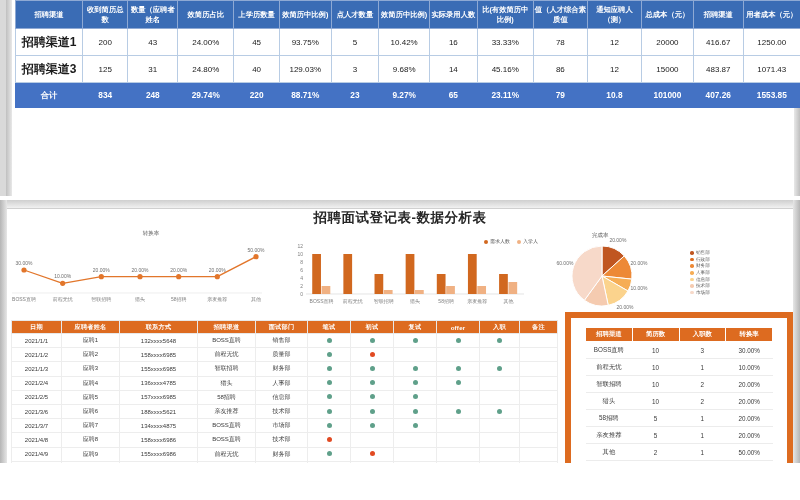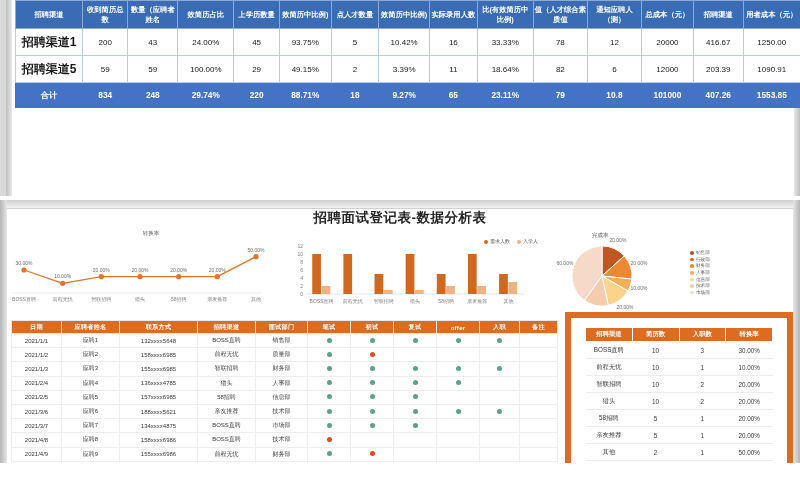--- a/index.html
+++ b/index.html
@@ -184,44 +184,44 @@
             <td>10.42%</td>
             <td>16</td>
             <td>33.33%</td>
             <td>78</td>
             <td>12</td>
             <td>20000</td>
             <td>416.67</td>
             <td>1250.00</td>
           </tr>
           <tr>
-            <td class="ch-name">招聘渠道5</td>
-            <td>59</td>
-            <td>59</td>
-            <td>100.00%</td>
-            <td>29</td>
-            <td>49.15%</td>
-            <td>2</td>
-            <td>3.39%</td>
-            <td>11</td>
-            <td>18.64%</td>
-            <td>82</td>
-            <td>6</td>
-            <td>12000</td>
-            <td>203.39</td>
-            <td>1090.91</td>
+            <td class="ch-name">招聘渠道3</td>
+            <td>125</td>
+            <td>31</td>
+            <td>24.80%</td>
+            <td>40</td>
+            <td>129.03%</td>
+            <td>3</td>
+            <td>9.68%</td>
+            <td>14</td>
+            <td>45.16%</td>
+            <td>86</td>
+            <td>12</td>
+            <td>15000</td>
+            <td>483.87</td>
+            <td>1071.43</td>
           </tr>
           <tr class="total">
             <td>合计</td>
             <td>834</td>
             <td>248</td>
             <td>29.74%</td>
             <td>220</td>
             <td>88.71%</td>
-            <td>18</td>
+            <td>23</td>
             <td>9.27%</td>
             <td>65</td>
             <td>23.11%</td>
             <td>79</td>
             <td>10.8</td>
             <td>101000</td>
             <td>407.26</td>
             <td>1553.85</td>
           </tr>
         </tbody>

